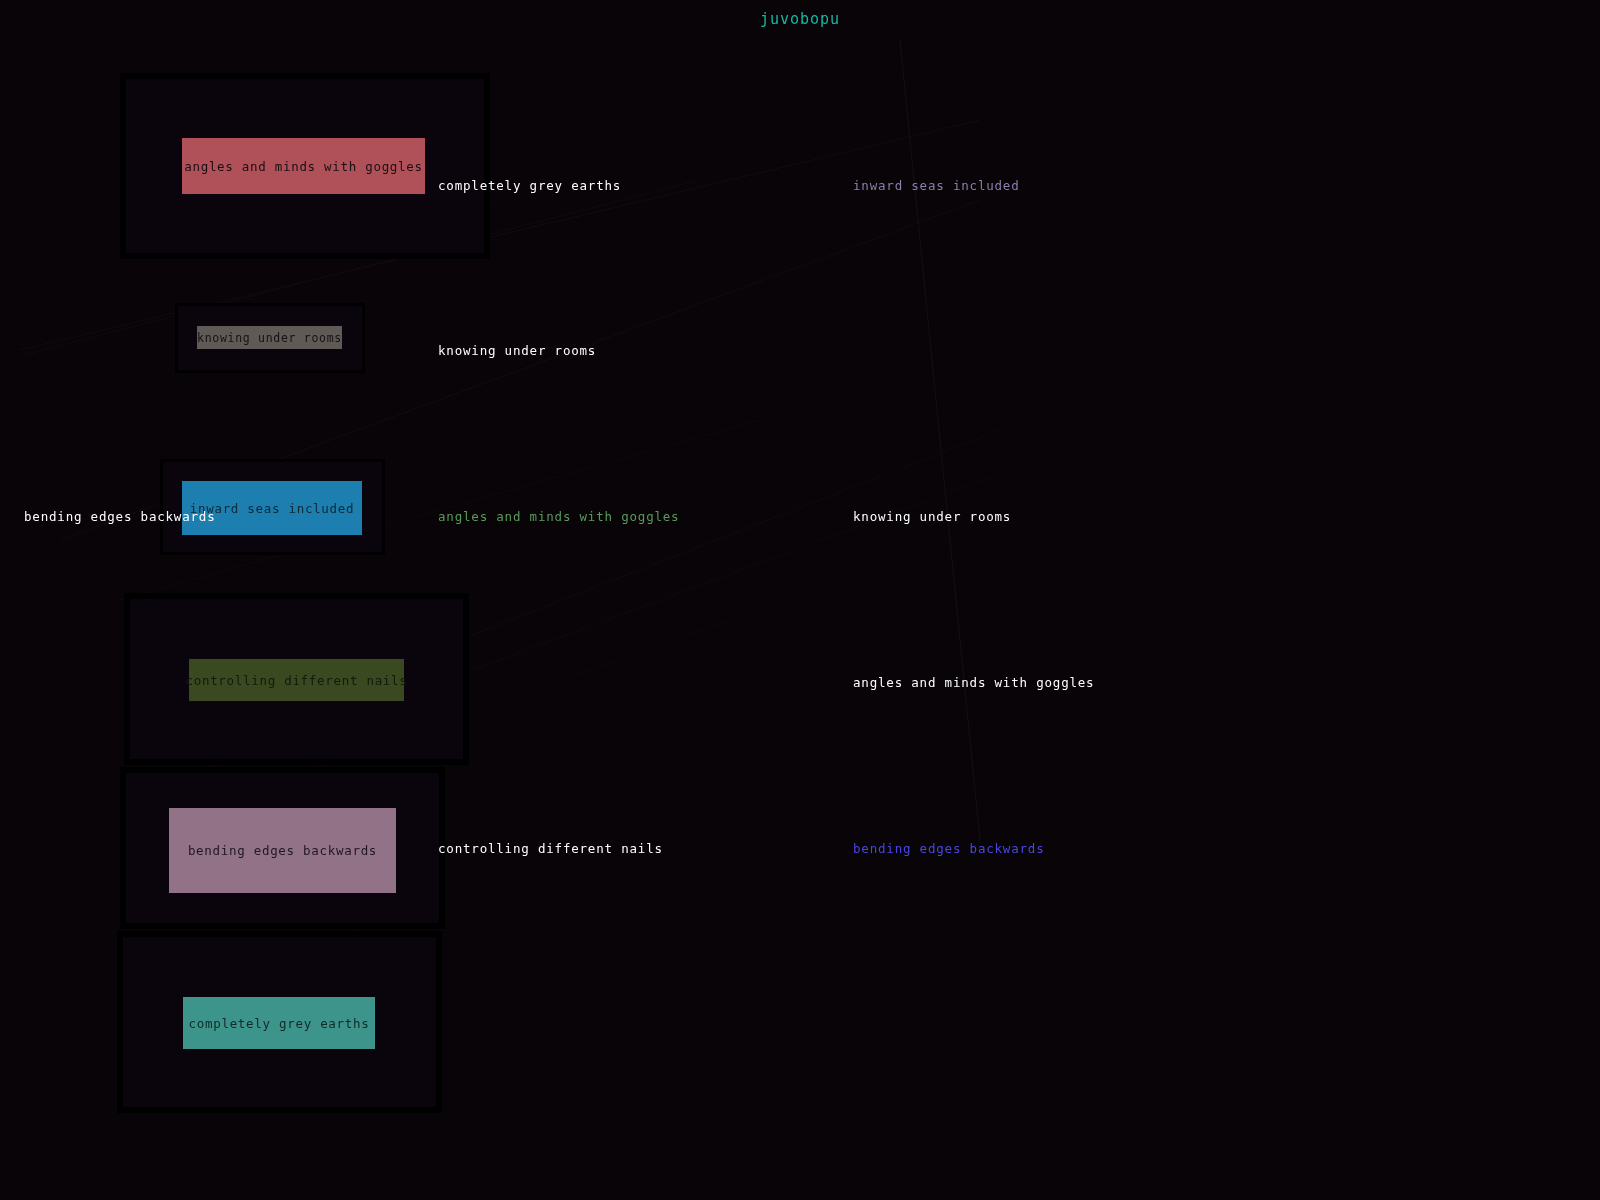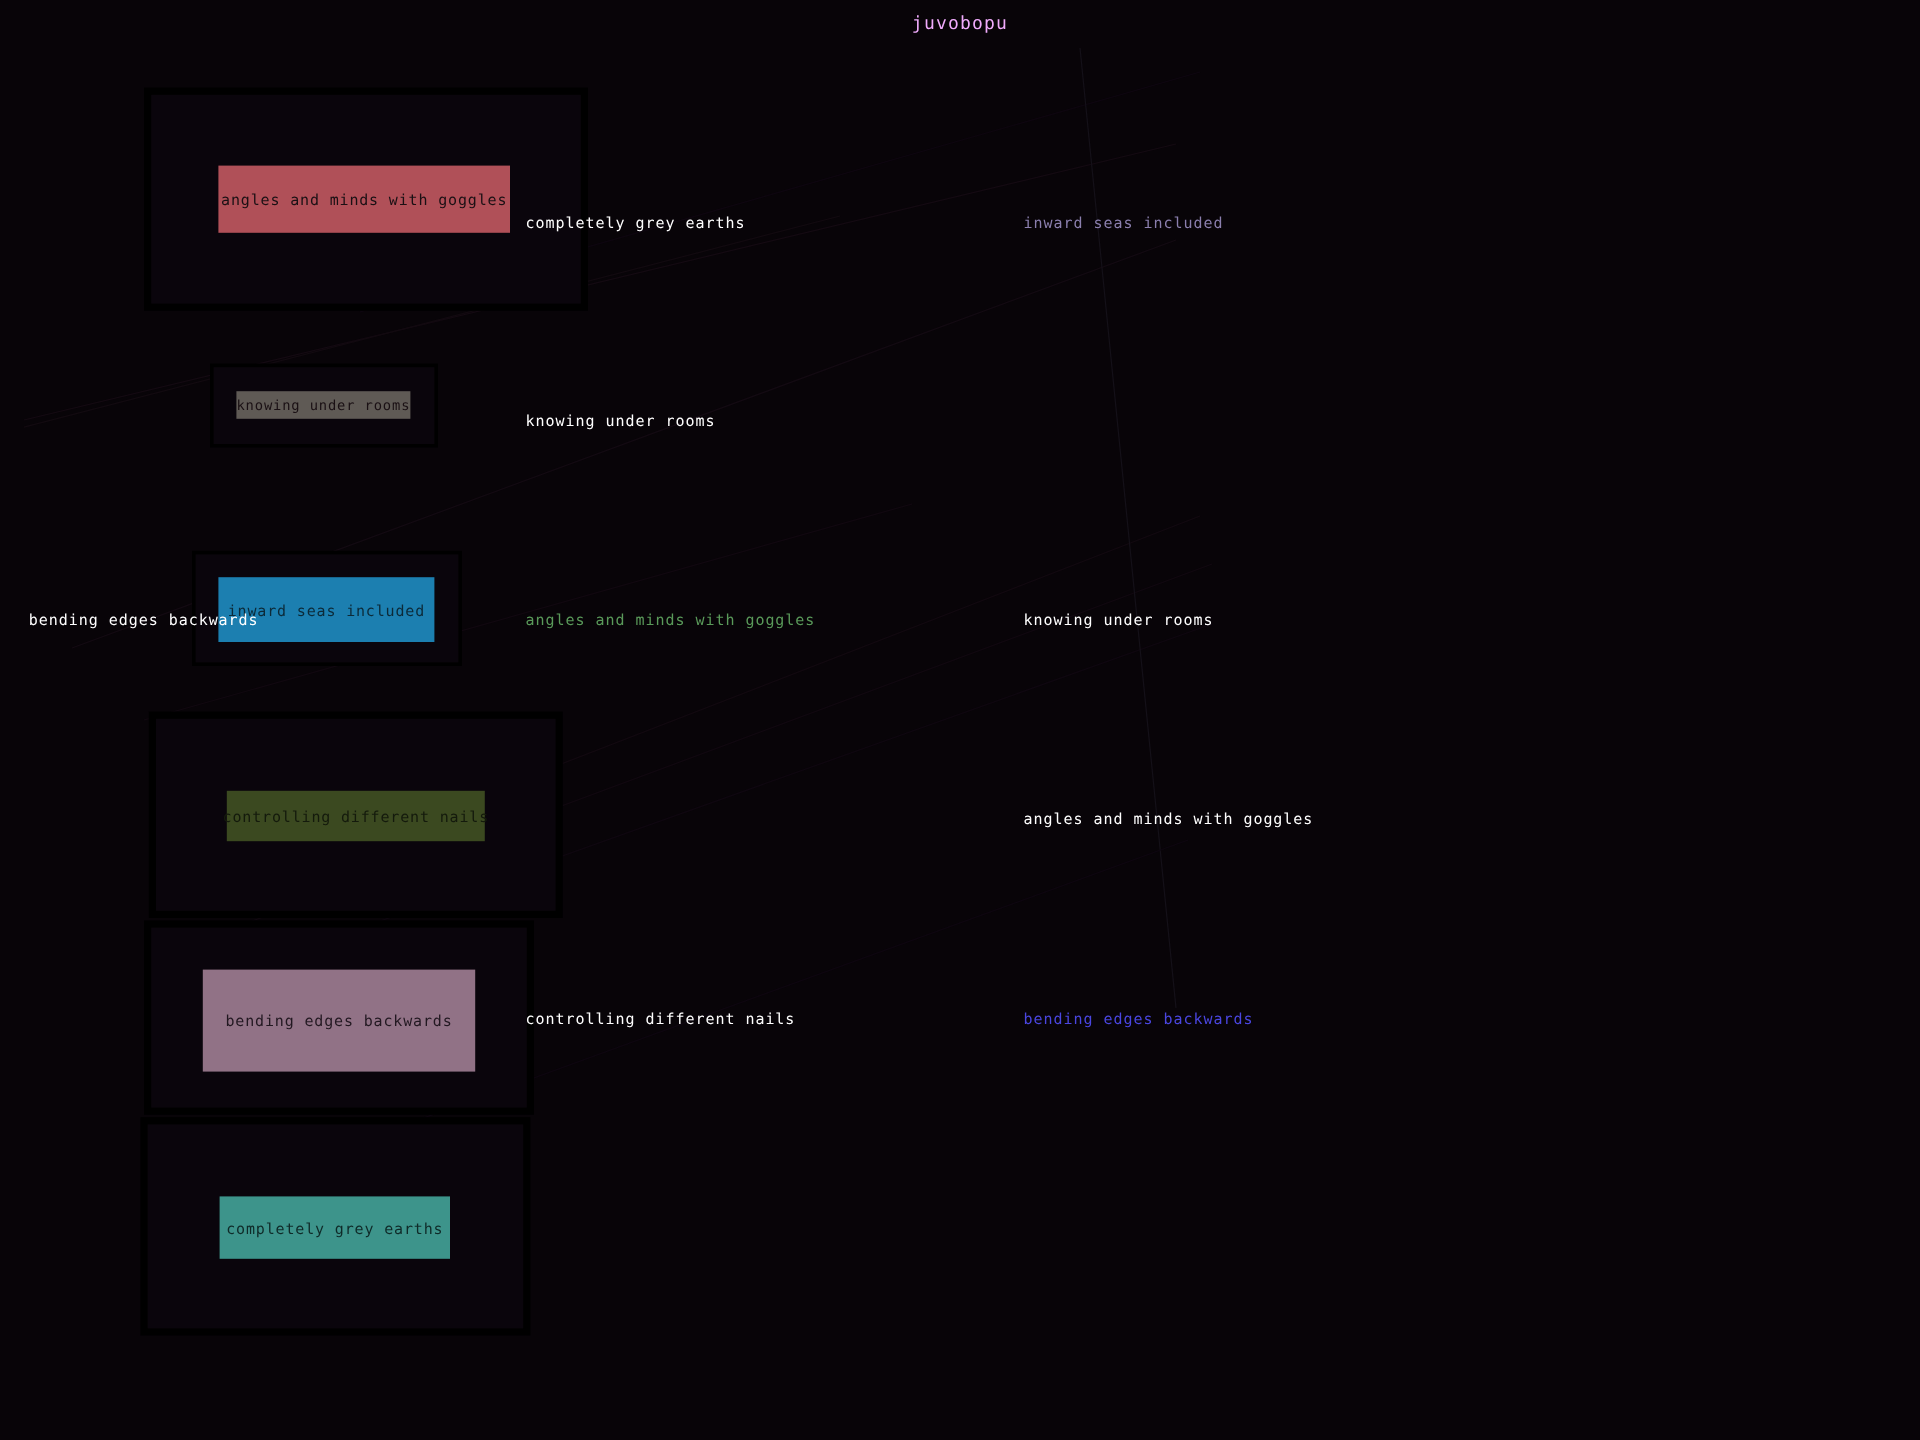--- a/index.html
+++ b/index.html
@@ -19,21 +19,21 @@
 
   
   #page-title {
     position: absolute;
     left: 0;
     top: 10px;
     width: 1600px;
     text-align: center;
     font-size: 15px;
     letter-spacing: 1px;
-    color: #f0abfc;
+    color: #14b8a6;
     white-space: nowrap;
   }
 
   
   #streak-layer {
     position: absolute;
     left: 0; top: 0;
     width: 1600px; height: 1200px;
     pointer-events: none;
     z-index: 0;

